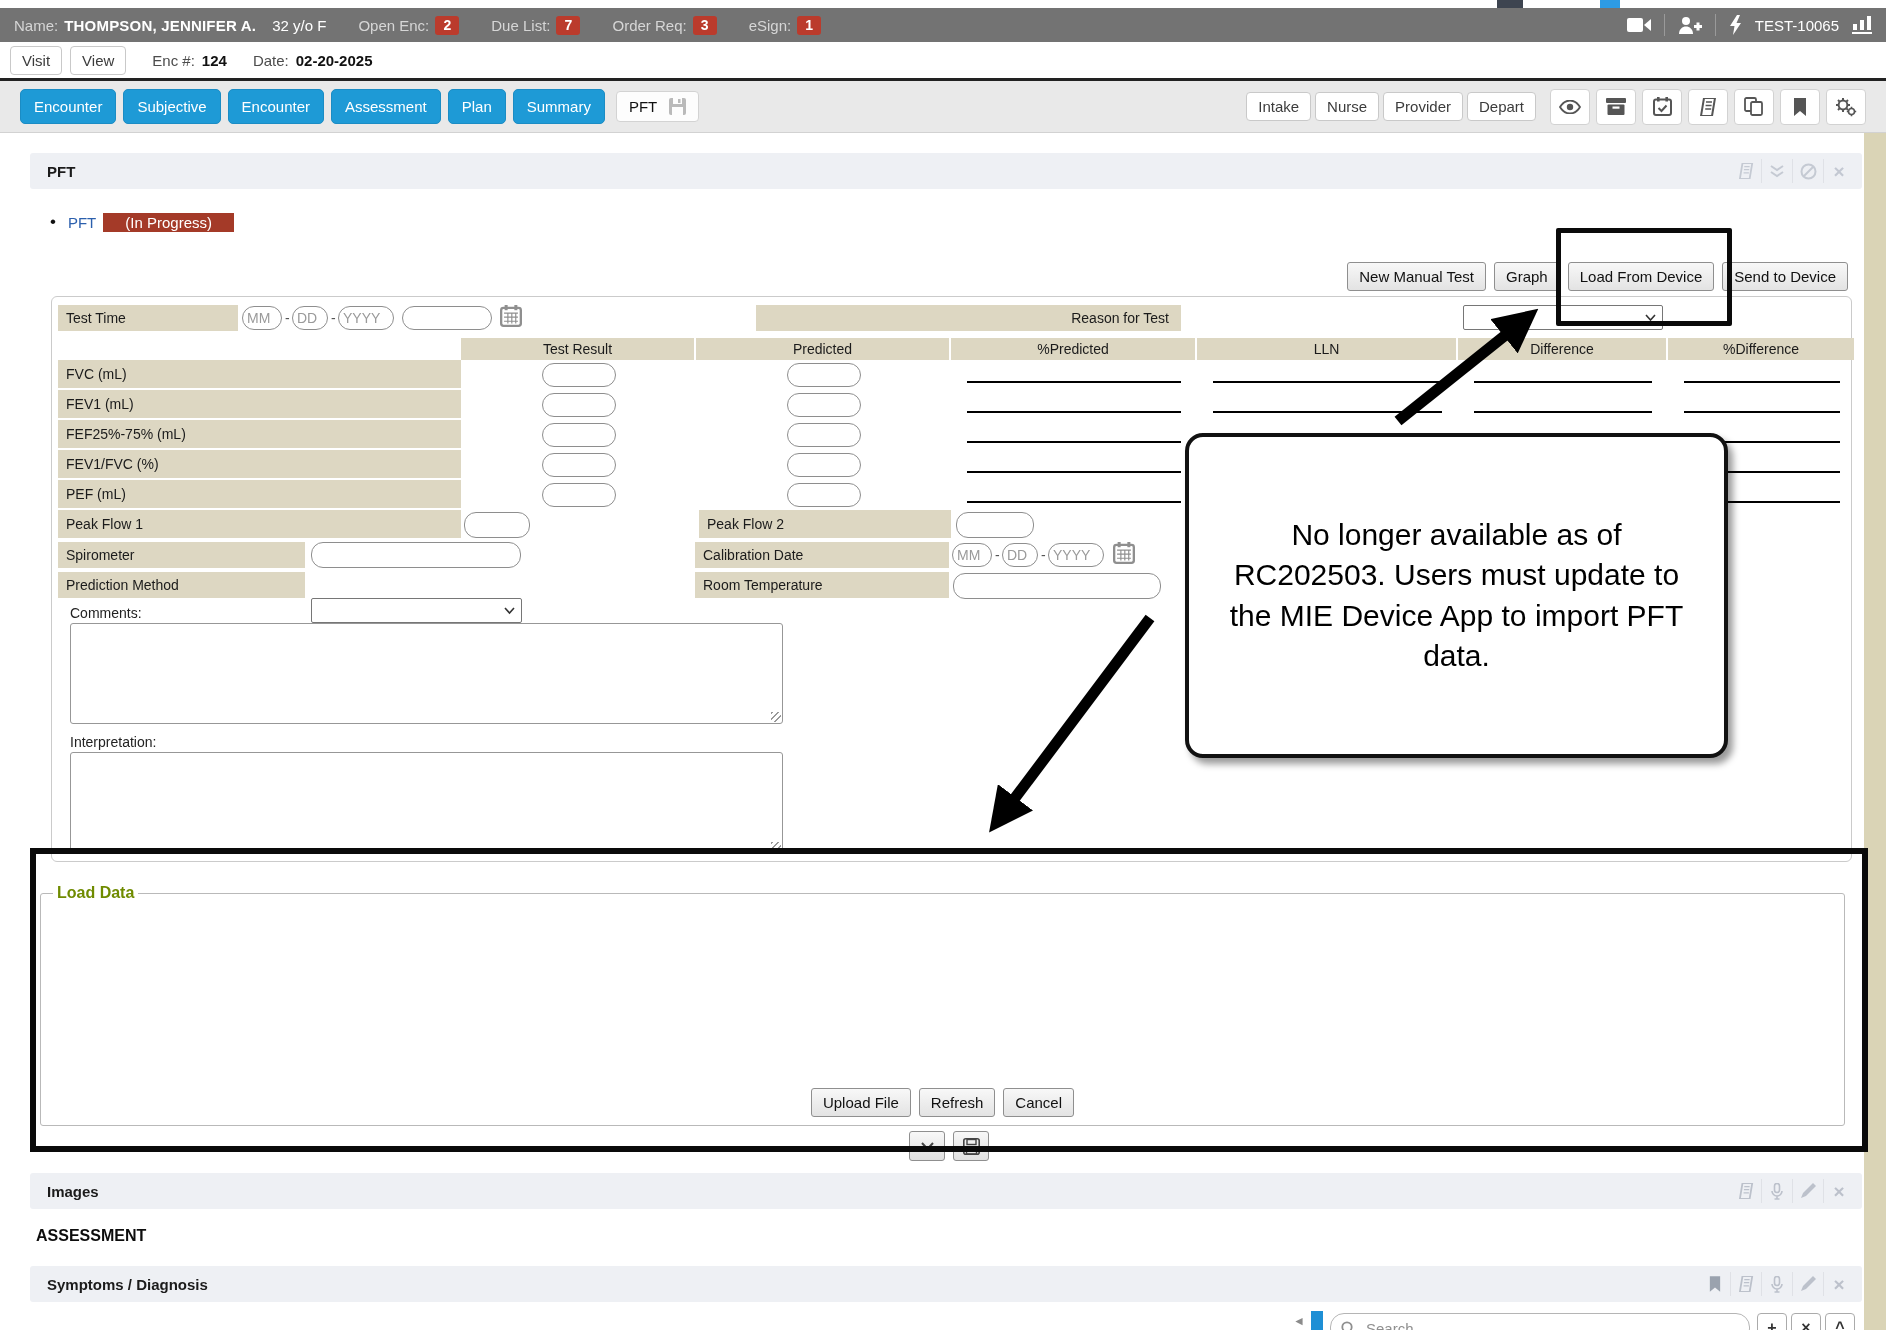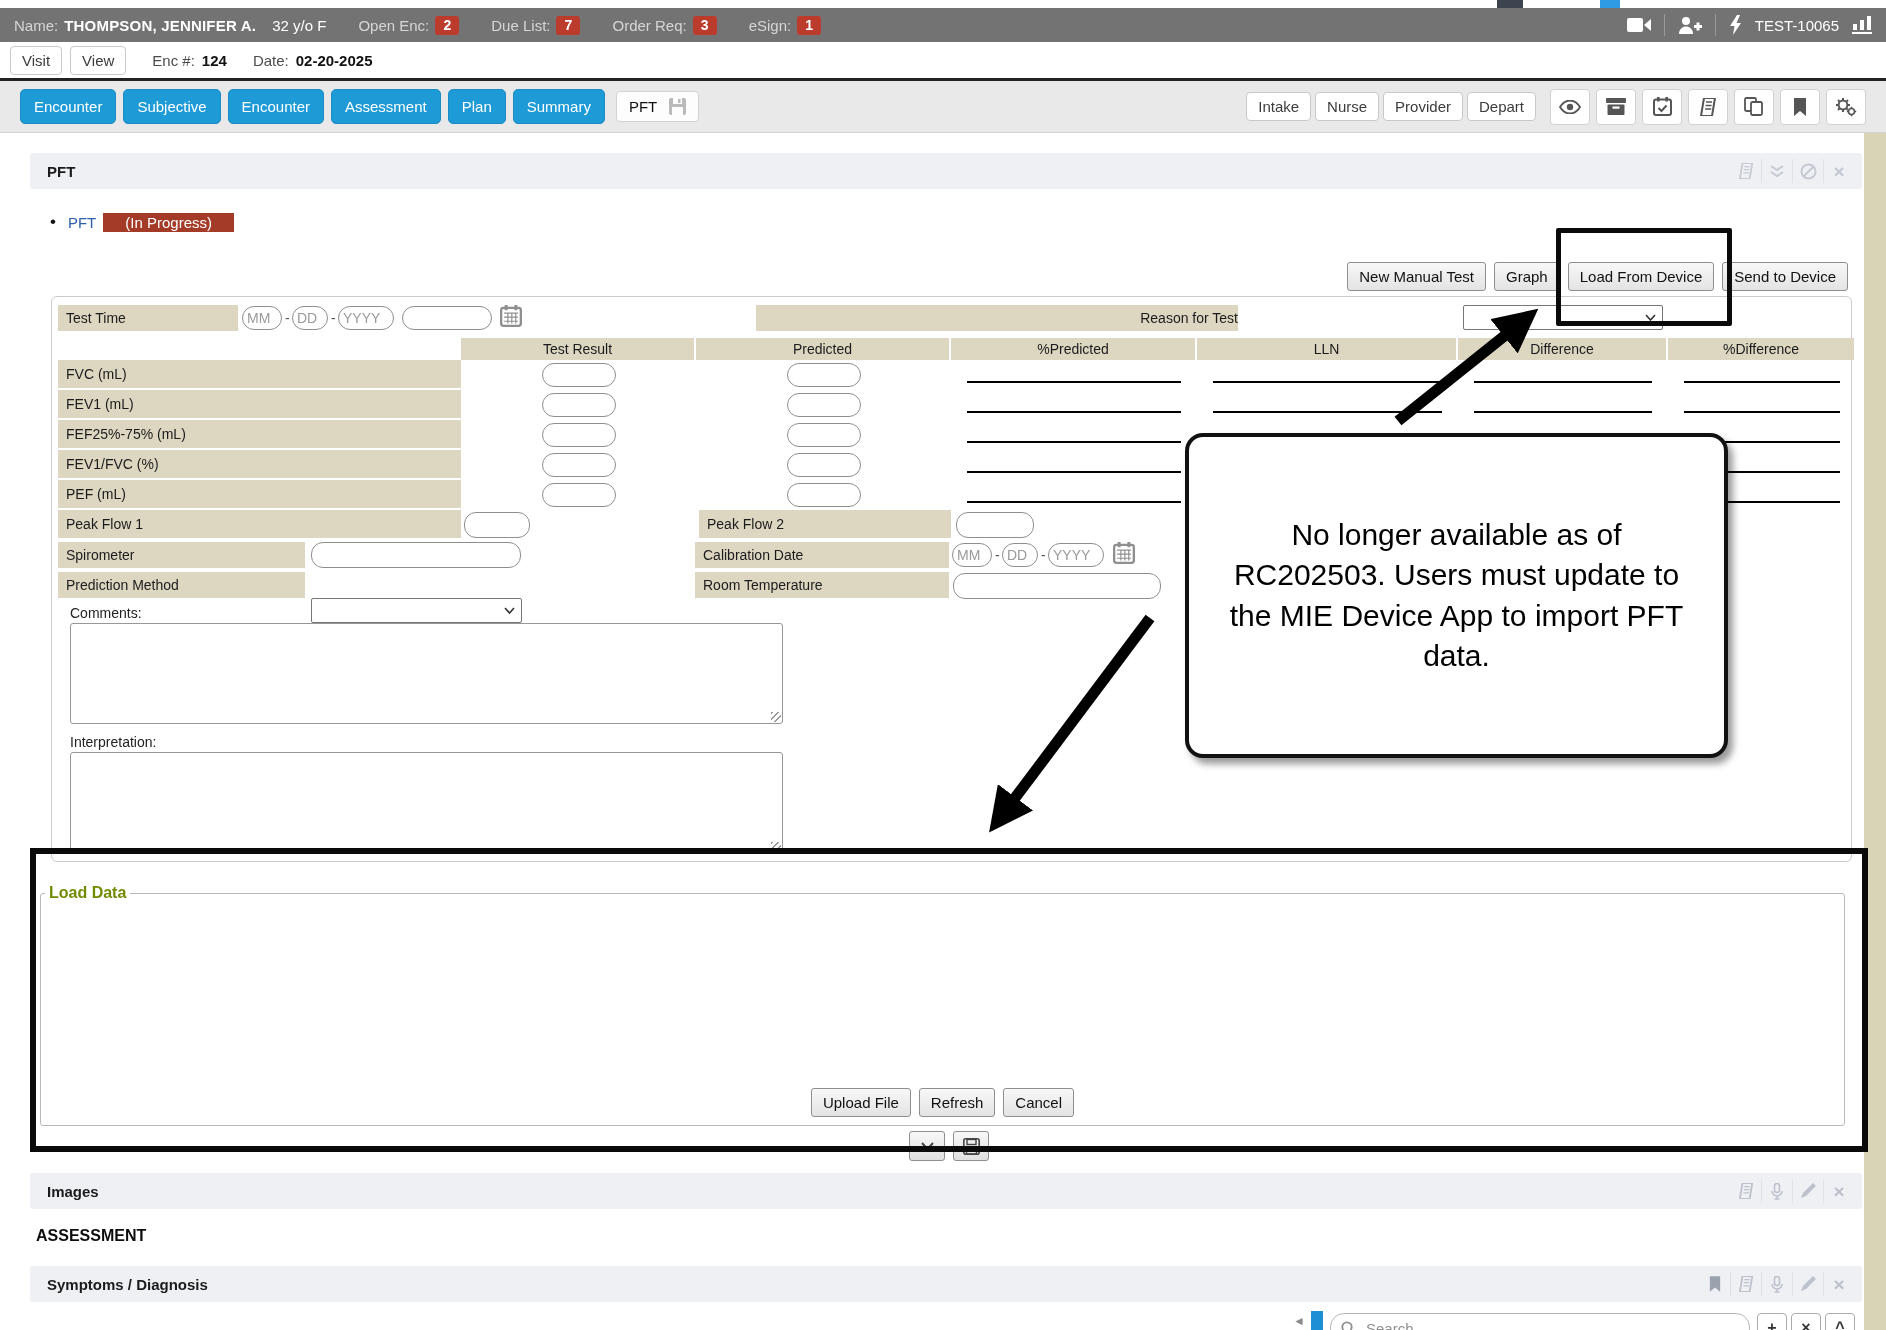--- a/index.html
+++ b/index.html
@@ -105,21 +105,21 @@
   .pfi{display:flex;align-items:center;}
 
   .frm-label{font-size:14px;color:#222;}
   textarea{border:1px solid #979797;border-radius:3px;resize:none;font-family:inherit;box-sizing:border-box;}
   .resize-grip{position:absolute;width:10px;height:10px;
     background:repeating-linear-gradient(135deg,#999 0 1.5px,transparent 1.5px 4.5px);}
 
   
   #load-fieldset{left:40px;top:884px;width:1805px;height:242px;border:1px solid #b9b9b9;border-radius:3px;
     box-sizing:border-box;background:transparent;margin:0;padding:0;}
-  #load-fieldset legend{font-weight:bold;font-size:16px;color:#6f8b00;margin-left:4px;padding:0 4px;}
+  #load-fieldset legend{font-weight:bold;font-size:16px;color:#6f8b00;margin-left:12px;padding:0 4px;}
   #load-buttons{position:absolute;bottom:8px;left:0;width:100%;display:flex;justify-content:center;gap:8px;}
   .mini-btn{width:36px;height:30px;background:linear-gradient(#f8f8f8,#e0e0e0);border:1px solid #8f8f8f;
     border-radius:3px;display:flex;align-items:center;justify-content:center;cursor:pointer;padding:0;}
 
   
   #bottom-row{left:0;top:1311px;width:1886px;height:19px;display:flex;align-items:flex-start;}
   #scroll-caret{position:absolute;left:1293px;top:3px;color:#8b8b8b;font-size:12px;}
   #blue-bar{position:absolute;left:1311px;top:0;width:12px;height:19px;background:#1e8fd5;}
   #search-pill{position:absolute;left:1330px;top:2px;width:420px;height:30px;border:1px solid #b5b5b5;
     border-radius:14px;background:#fff;display:flex;align-items:center;padding:0 10px;box-sizing:border-box;gap:8px;}
@@ -337,21 +337,21 @@
     <input class="abs tinput" style="left: 286px; top: 9px; width: 56px;" placeholder="YYYY">
     <input class="abs tinput" style="left: 350px; top: 9px; width: 90px;">
     <span class="abs" style="left:448px;top:8px;">
       <svg width="22" height="22" viewBox="0 0 19 19">
           <rect x="1" y="2.5" width="17" height="15.5" rx="2" fill="none" stroke="#8f8f8f" stroke-width="2"></rect>
           <rect x="4" y="0" width="2.6" height="4.5" fill="#8f8f8f"></rect>
           <rect x="12.4" y="0" width="2.6" height="4.5" fill="#8f8f8f"></rect>
           <path d="M3.5 7h12M3.5 10.5h12M3.5 14h12M6.8 7v9M10.2 7v9M13.6 7v9" stroke="#8f8f8f" stroke-width="1"></path>
         </svg>
     </span>
-    <div class="abs tan cell-label" style="left:704px;top:8px;width:482px;text-align:right;">Reason for Test</div>
+    <div class="abs tan cell-label" style="left:704px;top:8px;width:425px;text-align:right;padding-right:12px;">Reason for Test</div>
     <div class="abs sel" style="left:1411px;top:8px;width:200px;height:25px;">
       <svg width="11" height="8" viewBox="0 0 11 8">
           <path d="M1 1l4.5 5L10 1" fill="none" stroke="#333" stroke-width="1.6"></path>
         </svg>
     </div>
 
     <div class="abs" id="pft-table">
         <div></div>
         <div class="th">Test Result</div>
         <div class="th">Predicted</div>

